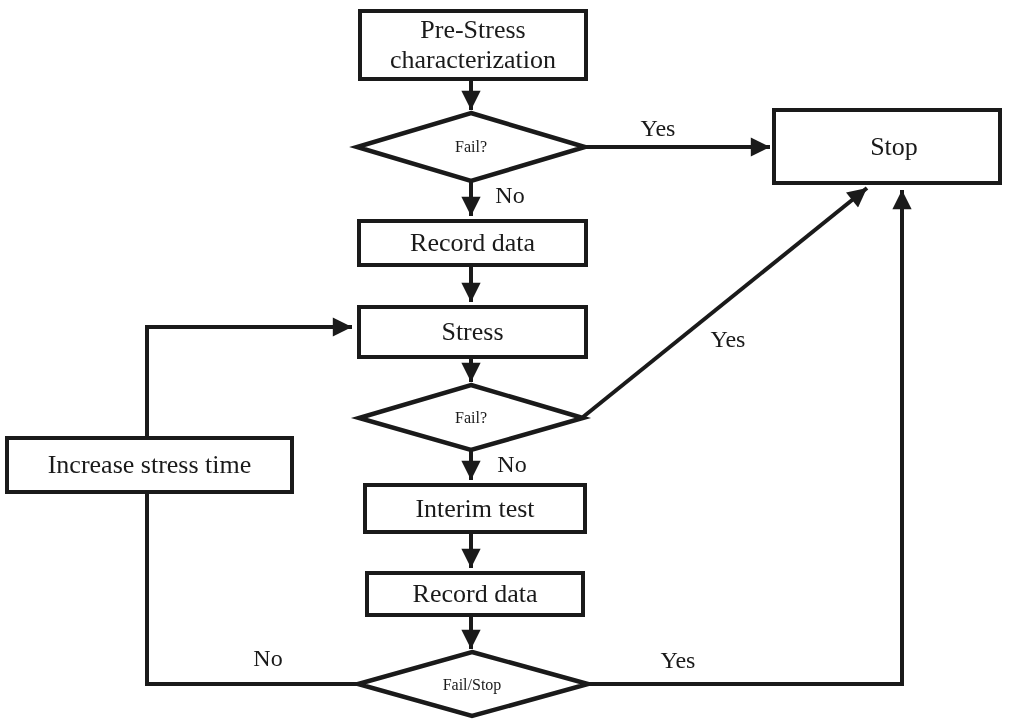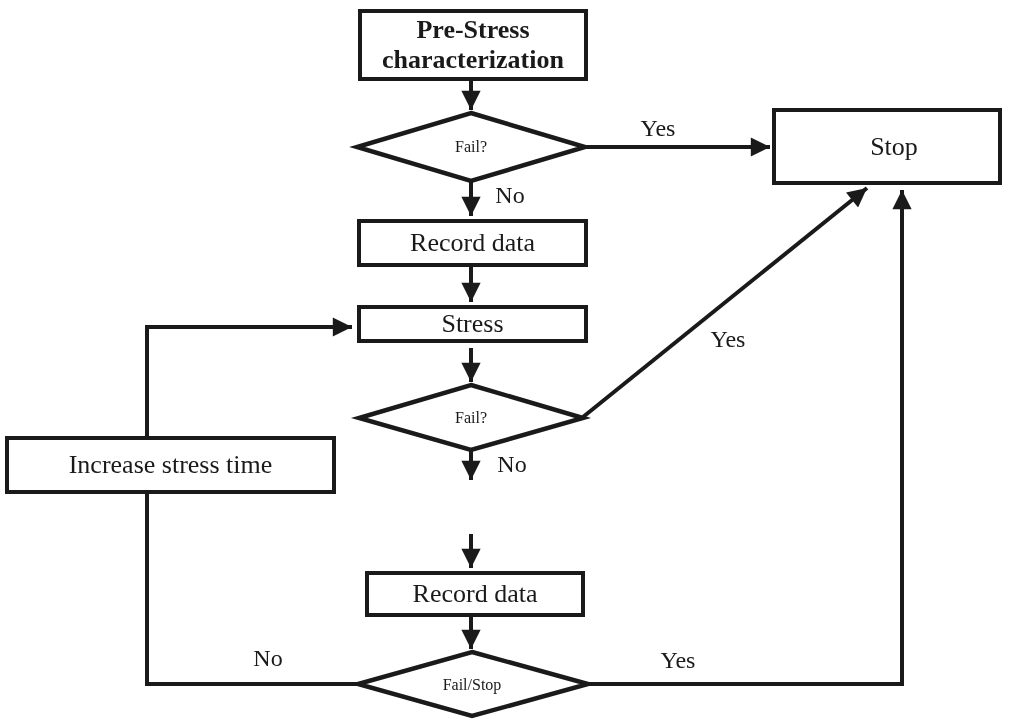--- a/index.html
+++ b/index.html
@@ -90,42 +90,45 @@
 
     <path class="edge" d="M471,534 L471,568" marker-end="url(#ah)"></path>
 
     <path class="edge" d="M471,617 L471,649" marker-end="url(#ah)"></path>
 
     <polygon class="diamond" points="471,113 585,147 471,181 357,147"></polygon>
     <polygon class="diamond" points="471,385 583,418 471,450 359,418"></polygon>
     <polygon class="diamond" points="472,652 588,684 472,716 358,684"></polygon>
   </svg>
 
-  <div class="node" style="left:358px; top:9px; width:230px; height:72px;font-weight:bold;">
+  <div class="node" style="left:358px; top:9px; width:230px; height:72px;">
     <span>Pre-Stress characterization</span>
   </div>
 
   <div class="node" style="left:772px; top:108px; width:230px; height:77px;padding-left:24px;">
     <span>Stop</span>
   </div>
 
   <div class="node" style="left:357px; top:219px; width:231px; height:48px;">
     <span>Record data</span>
   </div>
 
-  <div class="node" style="left:357px; top:305px; width:231px; height:38px;align-items:flex-end;">
+  <div class="node" style="left:357px; top:305px; width:231px; height:54px;">
     <span>Stress</span>
   </div>
 
+  <div class="node" style="left:363px; top:483px; width:224px; height:51px;">
+    <span>Interim test</span>
+  </div>
 
   <div class="node" style="left:365px; top:571px; width:220px; height:46px;">
     <span>Record data</span>
   </div>
 
-  <div class="node" style="left:5px; top:436px; width:331px; height:58px;">
+  <div class="node" style="left:5px; top:436px; width:289px; height:58px;">
     <span>Increase stress time</span>
   </div>
 
   <div class="diamond-label" style="left:471px; top:147px;">Fail?</div>
   <div class="diamond-label" style="left:471px; top:418px;">Fail?</div>
   <div class="diamond-label" style="left:472px; top:685px;">Fail/Stop</div>
 
   <div class="edge-label" style="left:658px; top:128px;">Yes</div>
   <div class="edge-label" style="left:510px; top:195px;">No</div>
   <div class="edge-label" style="left:728px; top:339px;">Yes</div>

